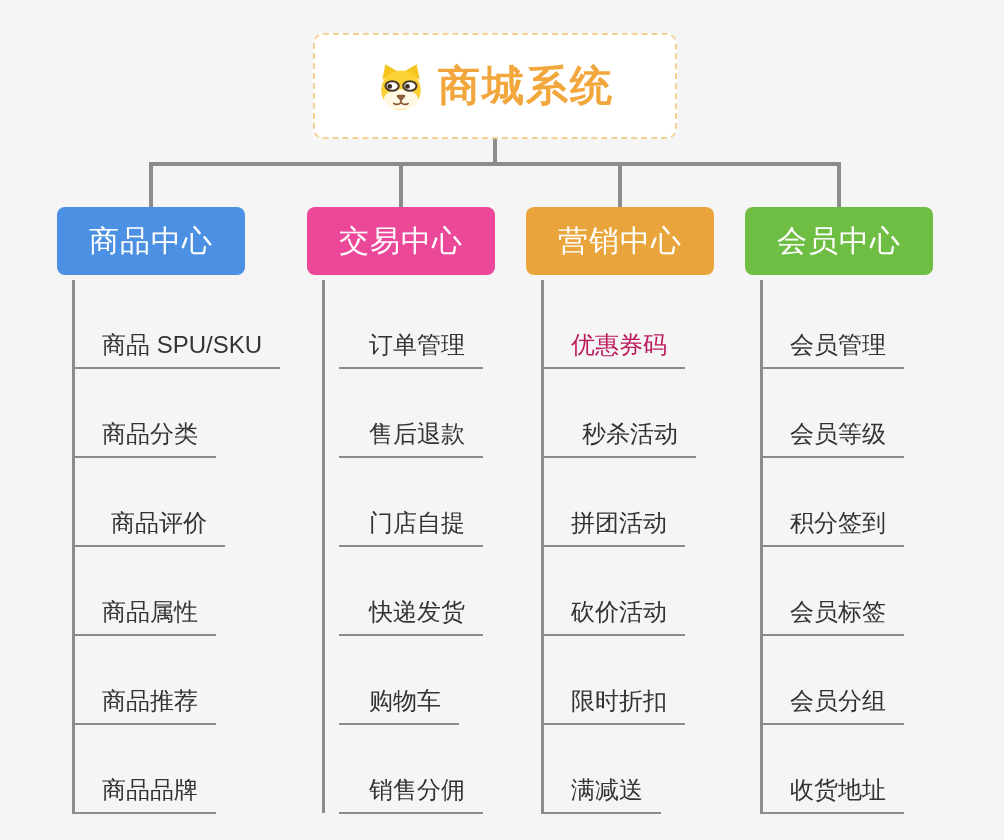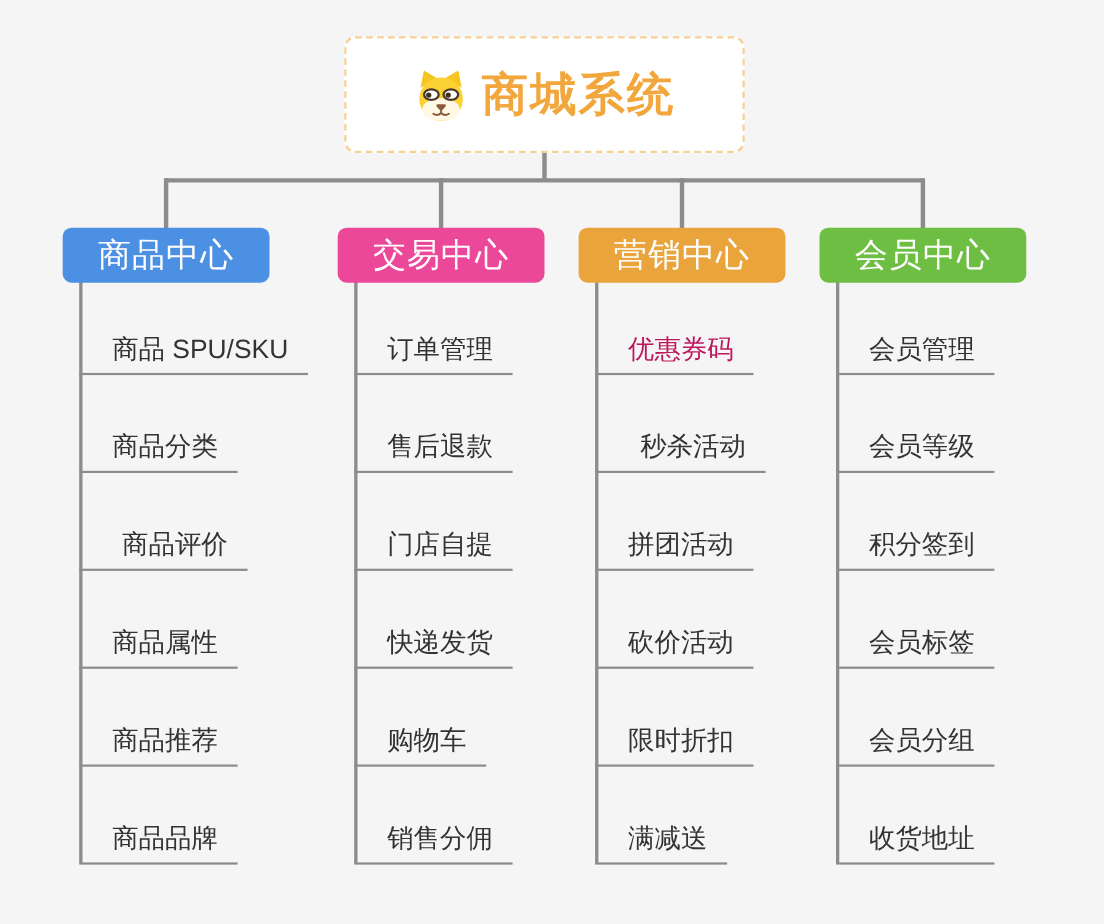--- a/index.html
+++ b/index.html
@@ -41,37 +41,37 @@
   
   .line{position:absolute;background:#8C8C8C;z-index:1;}
   .root-stub{left:493px; top:139px; width:4px; height:25px;}
   .bus{left:150px; top:162px; width:690px; height:4px; border-radius:2px;}
   .drop{top:162px; width:4px; height:46px;}
 
   
   .branch-box{
     position:absolute;
     top:207px;
-    height:50px;
+    height:68px;
     width:188px;
     border-radius:8px;
     display:flex;
     align-items:center;
     justify-content:center;
     color:#ffffff;
     font-size:30px;
     letter-spacing:1px;
     z-index:2;
     cursor:pointer;
   }
 
   
   .branch-column{
     position:absolute;
-    top:252px;
+    top:280px;
     display:flex;
     flex-direction:column;
   }
   .trunk{
     position:absolute;
     left:0; top:0;
     width:3px; height:533px;
     background:#8C8C8C;
   }
   .child-item{
@@ -143,21 +143,21 @@
         <div class="child-item">
     <span class="child-label" style="color: rgb(51, 51, 51); border-bottom-color: rgb(140, 140, 140);">商品推荐</span>
   </div>
         <div class="child-item">
     <span class="child-label" style="color: rgb(51, 51, 51); border-bottom-color: rgb(140, 140, 140);">商品品牌</span>
   </div>
       </div>
       <div class="branch-box" style="left: 307px; background: #ec4899;">
     <span class="branch-label">交易中心</span>
   </div>
-      <div class="branch-column" style="left: 322px;">
+      <div class="branch-column" style="left: 322px; padding-left: 17px;">
     <div class="trunk" style="background: rgb(140, 140, 140);"></div>
   <div class="child-item">
     <span class="child-label" style="color: rgb(51, 51, 51); border-bottom-color: rgb(140, 140, 140);">订单管理</span>
   </div>
         <div class="child-item">
     <span class="child-label" style="color: rgb(51, 51, 51); border-bottom-color: rgb(140, 140, 140);">售后退款</span>
   </div>
         <div class="child-item">
     <span class="child-label" style="color: rgb(51, 51, 51); border-bottom-color: rgb(140, 140, 140);">门店自提</span>
   </div>

